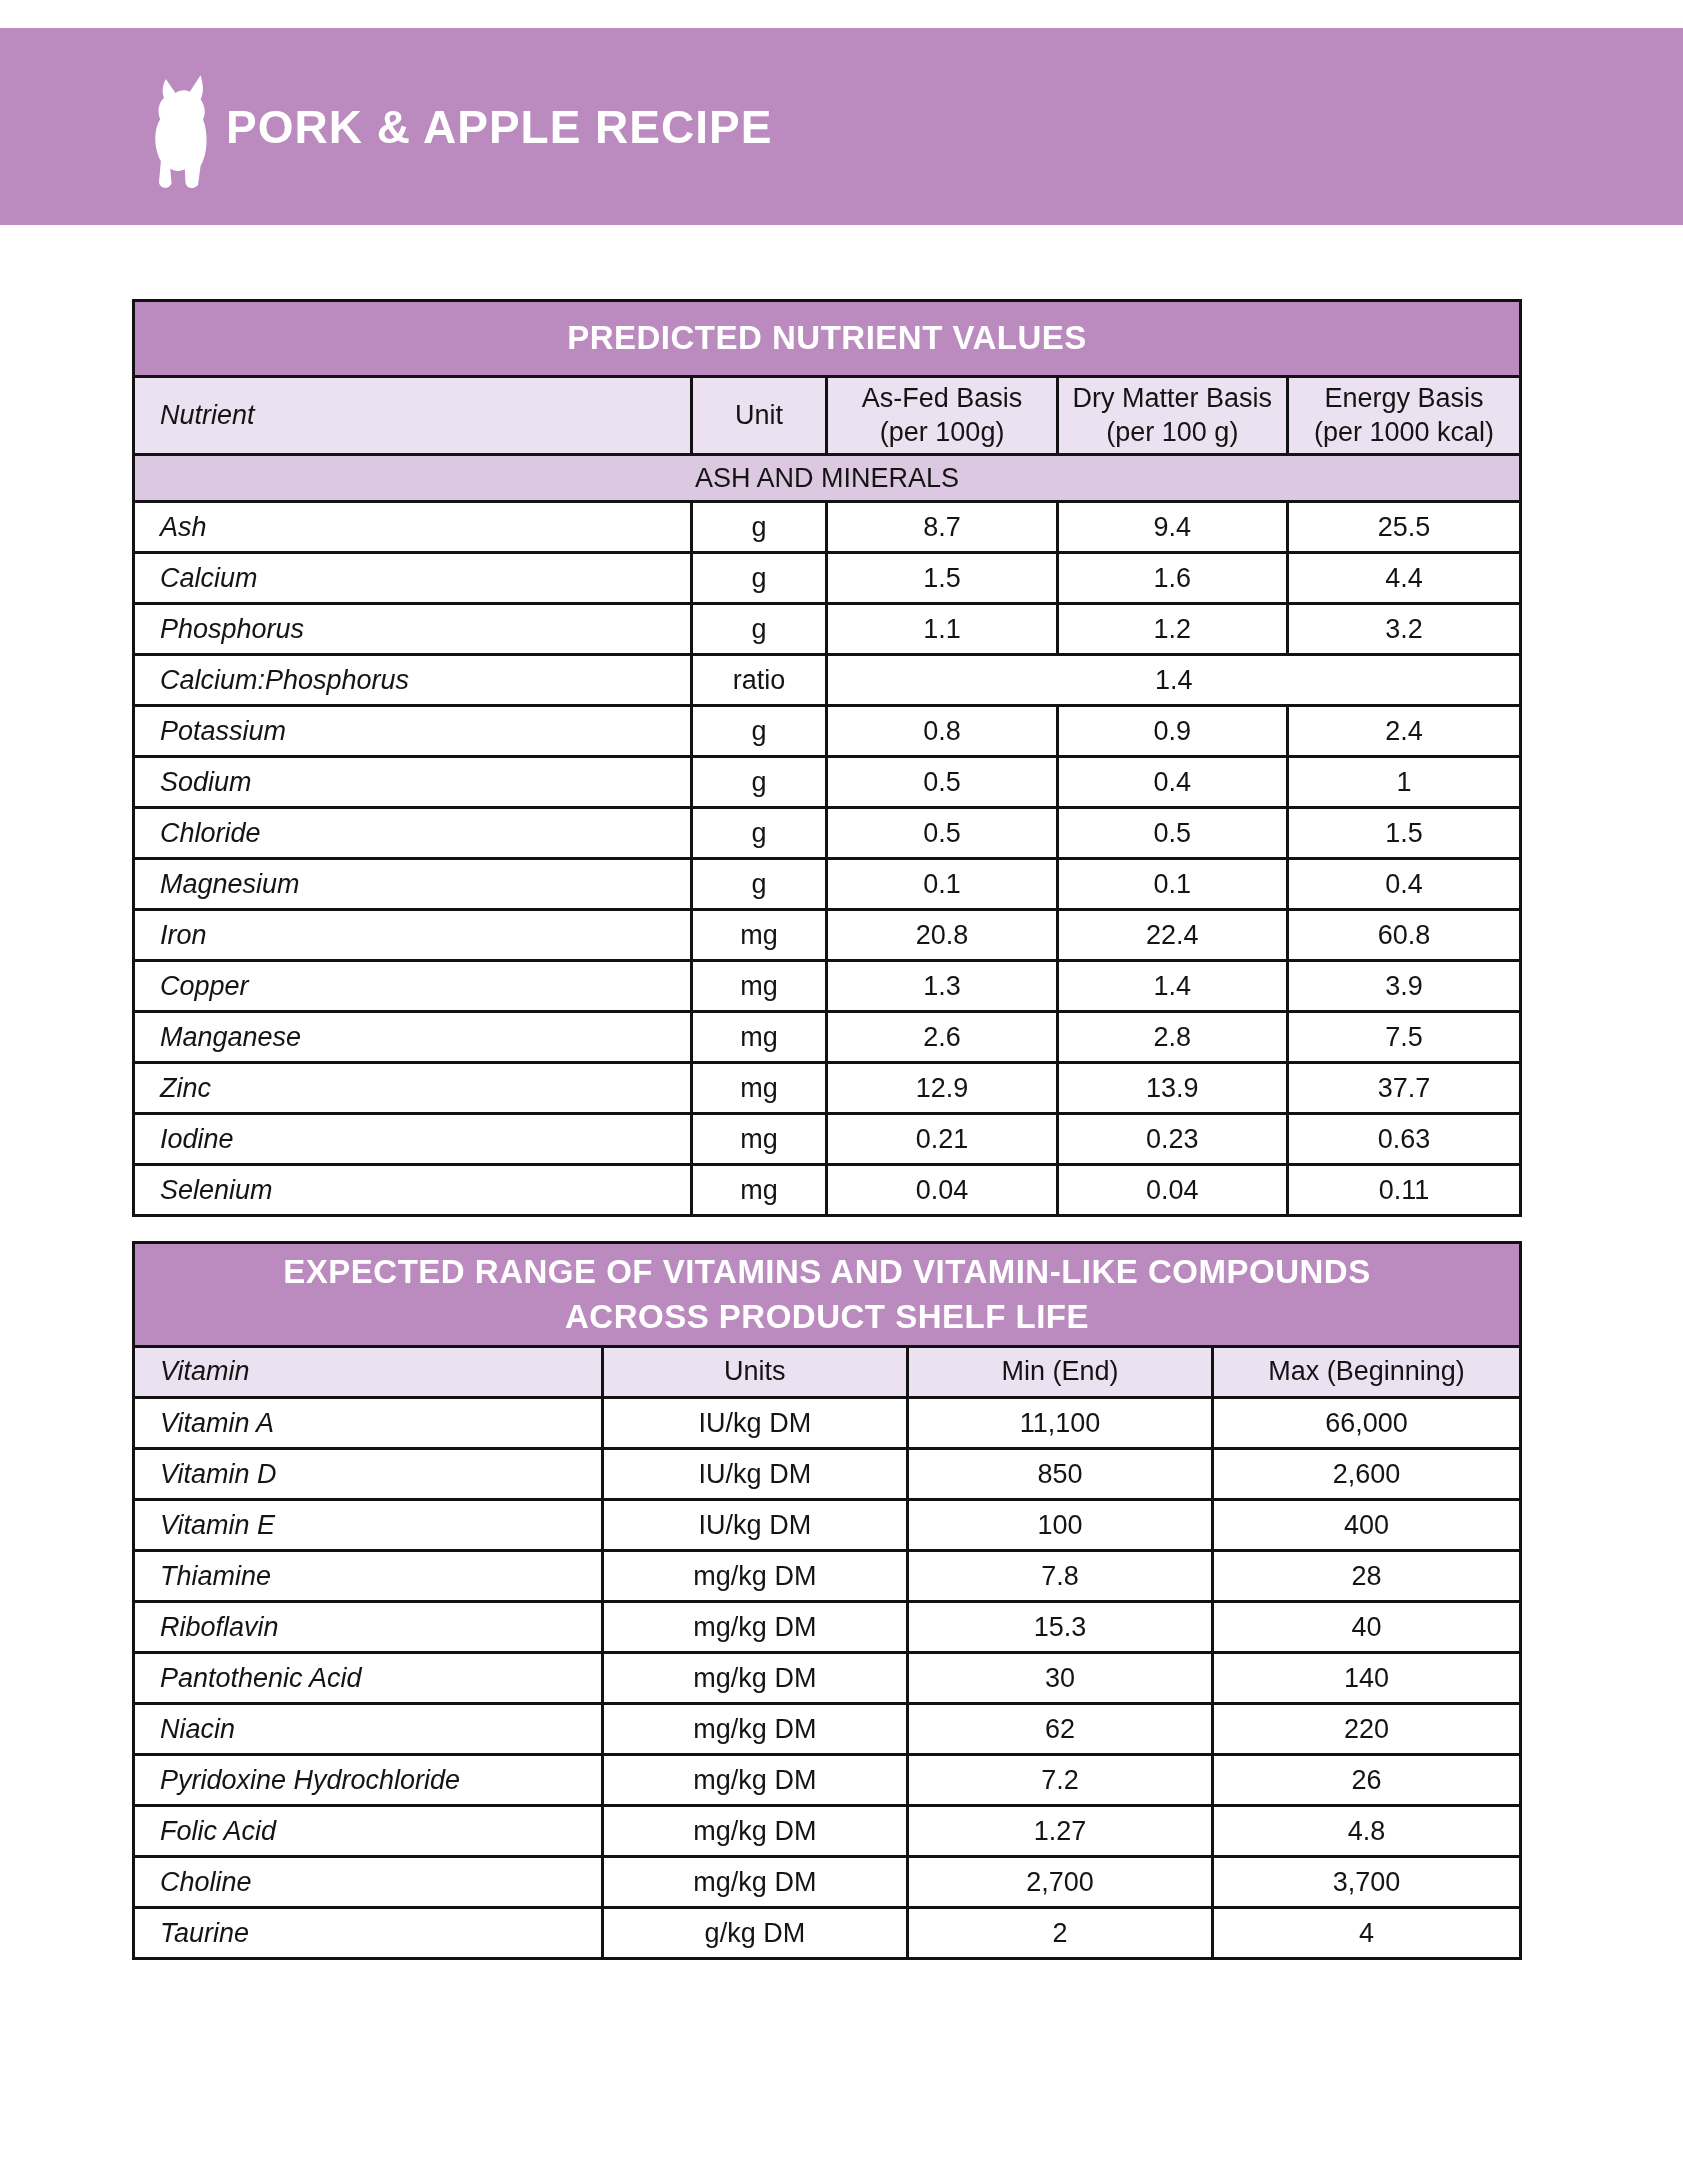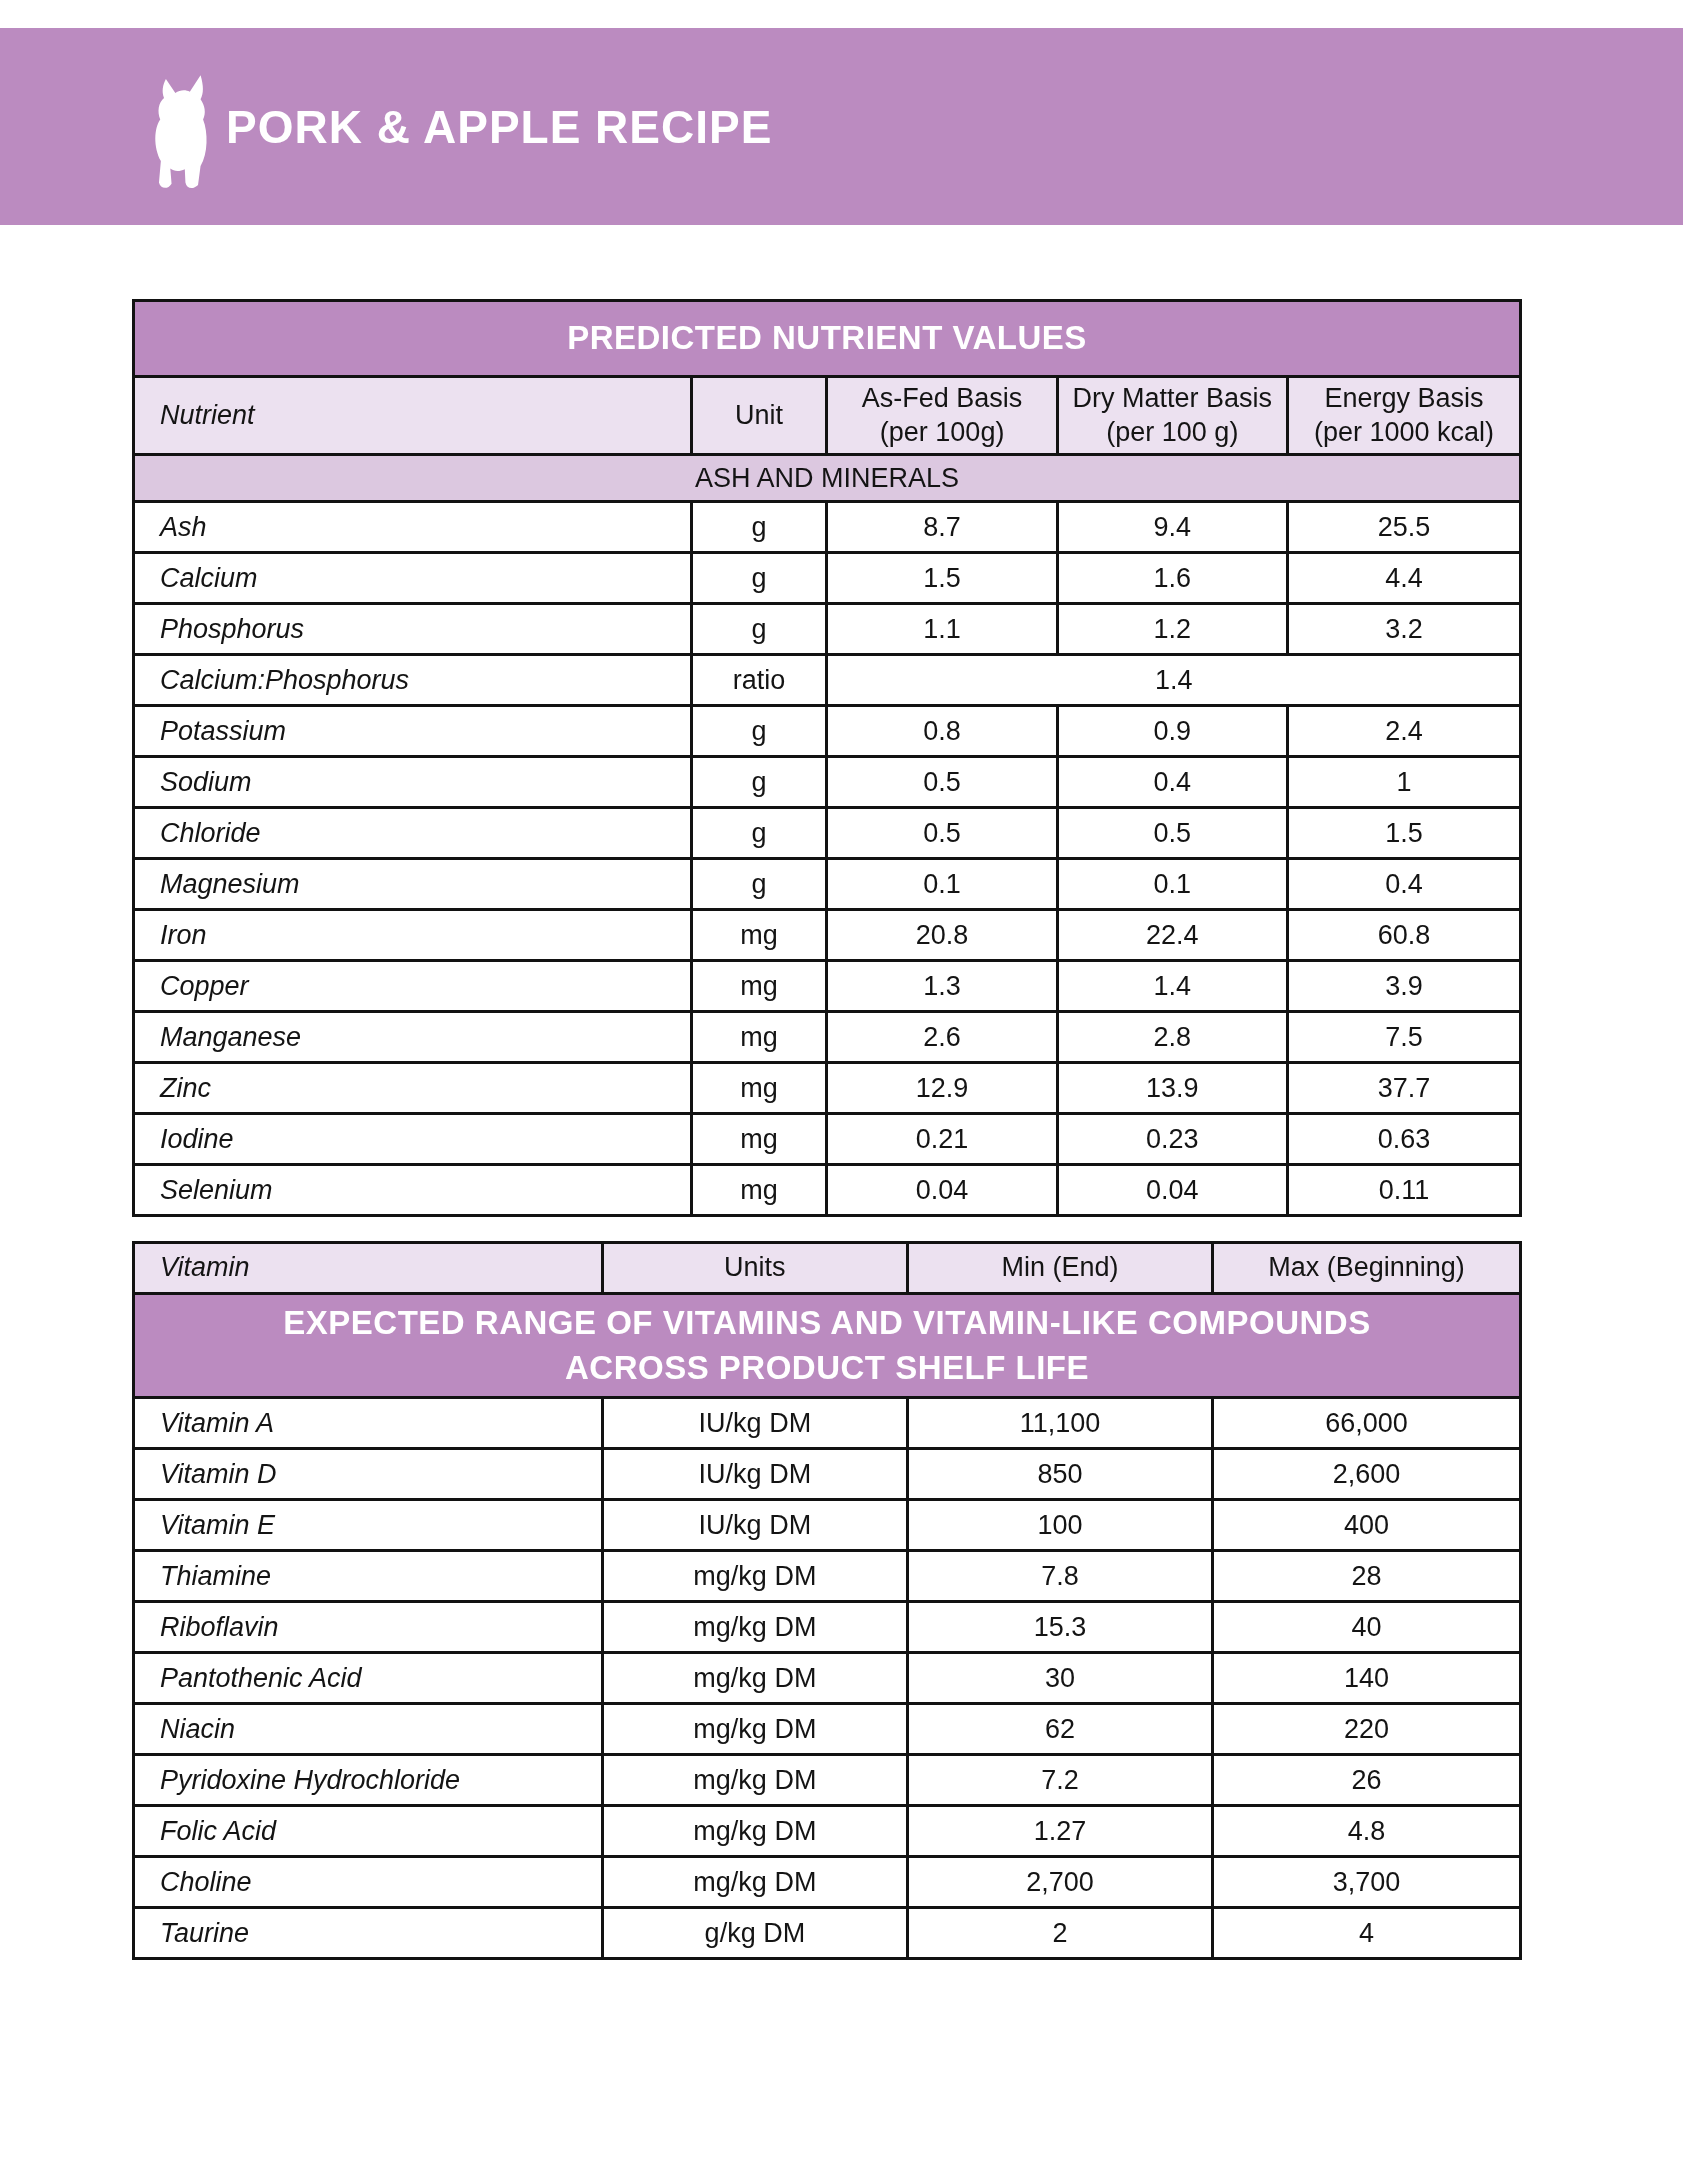--- a/index.html
+++ b/index.html
@@ -234,29 +234,29 @@
   <div class="tbl-wrap t2">
     <table>
       <colgroup>
         <col style="width:33.8%">
           <col style="width:22%">
         <col style="width:22%">
           <col style="width:22.2%">
       </colgroup>
       <tbody>
         <tr>
+          <td class="title-band" colspan="4">EXPECTED RANGE OF VITAMINS AND VITAMIN-LIKE COMPOUNDS
+ACROSS PRODUCT SHELF LIFE</td>
+        </tr>
+        <tr>
           <td class="colhead label-cell">Vitamin</td>
           <td class="colhead">Units</td>
           <td class="colhead">Min (End)</td>
           <td class="colhead">Max (Beginning)</td>
         </tr>
-        <tr>
-          <td class="title-band" colspan="4">EXPECTED RANGE OF VITAMINS AND VITAMIN-LIKE COMPOUNDS
-ACROSS PRODUCT SHELF LIFE</td>
-        </tr>
       </tbody>
       <tbody id="t2-body">
           <tr class="data-row">
             <td class="label-cell">Vitamin A</td>
             <td>IU/kg DM</td>
             <td>11,100</td>
             <td>66,000</td>
           </tr>
           <tr class="data-row">
             <td class="label-cell">Vitamin D</td>

